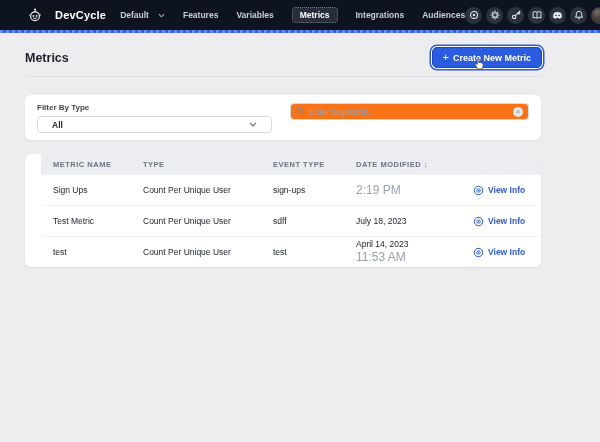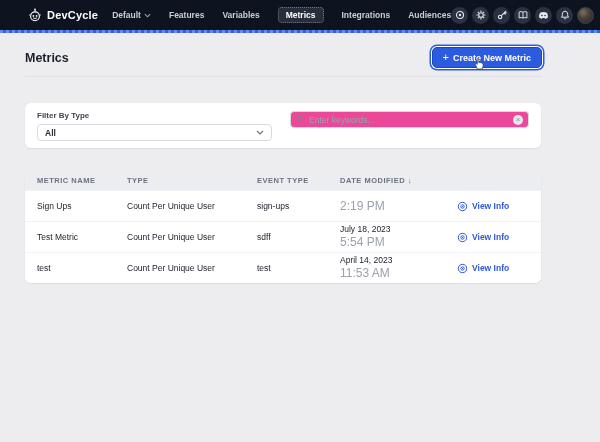--- a/index.html
+++ b/index.html
@@ -9,26 +9,26 @@
     font-family:"Liberation Sans", sans-serif;
     background:#ededf0;
   }
 
   
   .navbar {
     position:absolute; top:0; left:0; width:600px; height:30px;
     background:#0e141f; display:flex; align-items:center;
     padding:0 57px 0 28px;
   }
-  .brand { display:flex; align-items:center; gap:5px; color:#ffffff; cursor:pointer; }
+  .brand { display:flex; align-items:center; gap:13px; color:#ffffff; cursor:pointer; }
   .brand svg { display:block; }
   .brand-name { font-size:11px; font-weight:700; letter-spacing:.2px; }
   .nav-links { display:flex; align-items:center; gap:18px; margin-left:14px; }
   .nav-item {
-    display:flex; align-items:center; gap:3px;
+    display:flex; align-items:center; gap:9px;
     color:#c9ced8; font-size:8.5px; font-weight:600; cursor:pointer;
     padding:3px 0; border-radius:4px; white-space:nowrap;
   }
   .nav-item.active {
     background:#272e3b; padding:3px 8px;
     outline:1px dotted rgba(255,255,255,.35); outline-offset:-1px;
     color:#ffffff;
   }
   .nav-item .chev { margin-top:1px; color:#9aa2b0; }
   .nav-right { margin-left:auto; display:flex; align-items:center; gap:4px; }
@@ -70,52 +70,52 @@
 
   .header-divider {
     position:absolute; left:25px; right:58px; top:76px; height:1px; background:#dfe0e5;
   }
 
   
   .card {
     position:absolute; left:25px; width:516px; background:#ffffff;
     border-radius:6px; box-shadow:0 1px 2px rgba(20,24,36,.07);
   }
-  .filter-card { top:103px; height:45px; padding:8px 12px 0 12px; display:flex; }
+  .filter-card { top:95px; height:45px; padding:8px 12px 0 12px; display:flex; }
   .field-label { font-size:8px; font-weight:600; color:#3f4652; margin-bottom:4px; }
   .filter-col { width:235px; }
   .search-col { margin-left:18px; flex:1; }
 
   .select-box {
     width:235px; height:17px; border:1px solid #d8dade; border-radius:4px;
     background:#ffffff; display:flex; align-items:center;
-    padding:0 7px; cursor:pointer;
+    padding:0 14px; cursor:pointer;
   }
   .select-value { font-size:8.5px; color:#272c36; font-weight:600; flex:1; }
   .select-box .chev { color:#6d7481; }
 
   .search-box {
     height:17px; border:1px solid #d8dade; border-radius:4px;
-    background:#ec4899; display:flex; align-items:center; padding:0 5px;
+    background:#f97316; display:flex; align-items:center; padding:0 5px;
   }
   .search-box svg { color:#7d838f; flex:none; }
   .search-input {
     border:none; outline:none; flex:1; min-width:0;
     font-family:"Liberation Sans", sans-serif;
     font-size:8.5px; color:#272c36; margin-left:4px; background:transparent;
   }
   .search-input::placeholder { color:#9ba1ac; }
   .clear-btn {
     width:10px; height:10px; border-radius:50%; background:#e7e8ec;
     color:#8a909b; font-size:8px; line-height:9px; text-align:center;
     cursor:pointer; flex:none;
   }
 
   
-  .table-card { top:170px; overflow:hidden; }
+  .table-card { top:154px; overflow:hidden;padding-left:16px; }
   .trow {
     display:grid;
     grid-template-columns:90px 130px 83px 117px 1fr;
     align-items:center; padding:0 12px;
   }
   .thead {
     height:20px; background:#ecedf1;
     font-size:7.5px; font-weight:700; letter-spacing:.5px;
     color:#6b7280; text-transform:uppercase;
   }
@@ -282,21 +282,20 @@
       <span class="vi-label">View Info</span>
     </div>
   </div>
 
   <div class="trow tbody-row">
     <div class="cell">Test Metric</div>
     <div class="cell">Count Per Unique User</div>
     <div class="cell">sdff</div>
     <div class="cell cell-date-wrap">
       <div>July 18, 2023</div>
-      <div class="cell-time">5:54 PM</div>
     </div>
     <div class="view-info">
       <svg width="11" height="11" viewBox="0 0 11 11">
         <circle cx="5.5" cy="5.5" r="4.2" fill="none" stroke="currentColor" stroke-width="1"></circle>
         <circle cx="5.5" cy="5.5" r="1.7" fill="none" stroke="currentColor" stroke-width="1"></circle>
         <circle cx="5.5" cy="5.5" r="0.55" fill="currentColor"></circle>
       </svg>
       <span class="vi-label">View Info</span>
     </div>
   </div>

